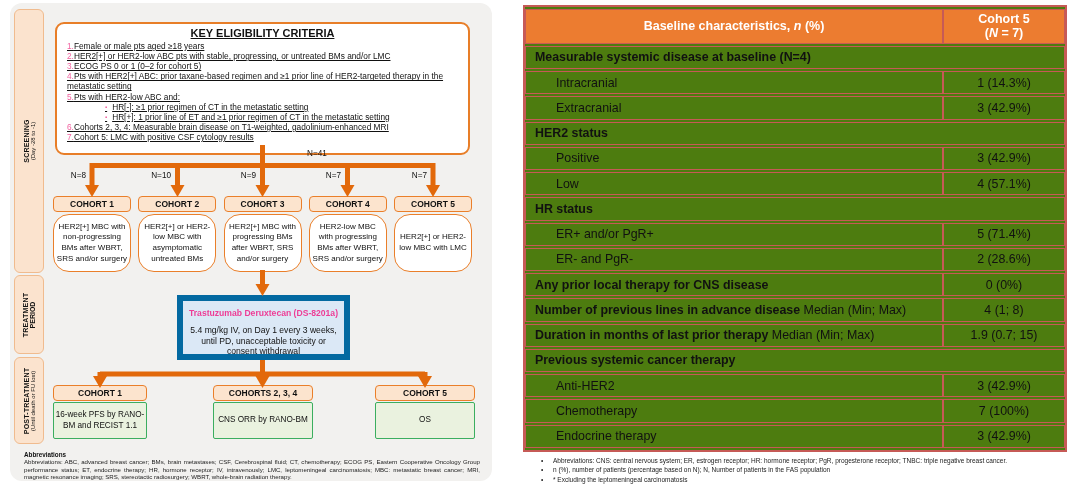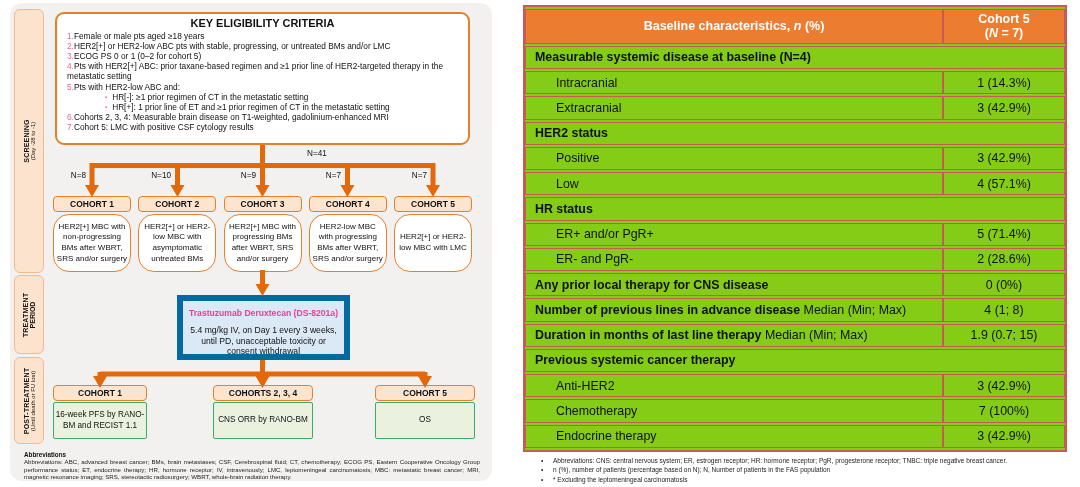--- a/index.html
+++ b/index.html
@@ -15,23 +15,23 @@
   .sl0 { top: 6px;   height: 264px; }
   .sl1 { top: 272px; height: 79px; }
   .sl2 { top: 354px; height: 87px; }
   .side-label .rot { position: absolute; top: 50%; left: 50%;
                      transform: translate(-50%,-50%) rotate(-90deg); text-align: center; }
   .sl0 .rot { width: 240px; } .sl1 .rot { width: 70px; } .sl2 .rot { width: 80px; }
   .side-label .l1 { font-weight: bold; font-size: 7px; letter-spacing: .2px; }
   .side-label .l2 { font-size: 6px; }
   .sl1 .l2 { font-weight: bold; font-size: 7px; }
 
-  .elig-box { position: absolute; left: 45px; top: 9px; width: 415px; height: 133px;
+  .elig-box { position: absolute; left: 45px; top: 19px; width: 415px; height: 133px;
               background: #fff; border: 2.5px solid #E87E28; border-radius: 9px;
-              padding: 3px 10px 2px 10px; }
+              padding: 3px 10px 2px 10px; text-decoration: underline; }
   .elig-title { text-align: center; font-weight: bold; font-size: 11px; margin-bottom: 2px; }
   .elig-item { font-size: 8.3px; line-height: 1.22; }
   .elig-item .num { color: #F2609F; }
   .elig-sub { font-size: 8.3px; line-height: 1.22; padding-left: 38px; }
   .elig-sub .bullet { color: #F2609F; font-size: 6px; margin-right: 5px; vertical-align: 1px; }
 
   .n41 { position: absolute; left: 262px; top: 146px; font-size: 8.2px; margin-left: 35px; }
 
   .n-labels { position: absolute; left: 0; top: 168px; width: 482px; height: 12px; }
   .n-label { position: absolute; width: 50px; text-align: right; font-size: 8.2px; }
@@ -64,21 +64,21 @@
 
   .abbrev { position: absolute; left: 14px; top: 448px; width: 456px; }
   .abbrev-title { font-weight: bold; font-size: 6.3px; }
   .abbrev-text { font-size: 6.1px; line-height: 1.25; text-align: justify; color: #222; }
 
   .connectors { position: absolute; left: 0; top: 0; pointer-events: none; }
 
   
   .right-panel { position: absolute; left: 523px; top: 5px; width: 549px; }
   .baseline-table { width: 544px; border: 2px solid #C65A56; border-collapse: separate;
-                    border-spacing: 0 2px; background: #84cc16; }
+                    border-spacing: 0 2px; background: #4d7c0f; }
   .baseline-table th { background: #EC7C30; color: #fff; font-weight: bold; font-size: 12.5px;
                        line-height: 1.15; padding: 2px 4px; border: 1px solid #C65A56;
                        text-align: center; }
   .baseline-table th .it, .baseline-table td .it { font-style: italic; }
   .baseline-table td { border: 1px solid #C65A56; font-size: 12.4px; line-height: 1.15;
                        padding: 3.5px 6px; }
   tr.section td { font-weight: bold; padding-left: 9px; }
   tr.item td.label { padding-left: 30px; }
   tr.bold-item td.label { padding-left: 9px; }
   tr.bold-item .lbl-main { font-weight: bold; }
@@ -258,21 +258,21 @@
           </tr>
           <tr class="bold-item">
             <td class="label"><span class="lbl-main">Any prior local therapy for CNS disease</span></td>
             <td class="value">0 (0%)</td>
           </tr>
           <tr class="bold-item">
             <td class="label"><span class="lbl-main">Number of previous lines in advance disease</span><span class="label-suffix">  Median (Min; Max)</span></td>
             <td class="value">4 (1; 8)</td>
           </tr>
           <tr class="bold-item">
-            <td class="label"><span class="lbl-main">Duration in months of last line therapy</span><span class="label-suffix"> Median (Min; Max)</span></td>
+            <td class="label"><span class="lbl-main">Duration in months of last prior therapy</span><span class="label-suffix"> Median (Min; Max)</span></td>
             <td class="value">1.9 (0.7; 15)</td>
           </tr>
           <tr class="section">
             <td class="label section-label" colspan="2">Previous systemic cancer therapy</td>
           </tr>
           <tr class="item">
             <td class="label"><span class="lbl-main">Anti-HER2</span></td>
             <td class="value">3 (42.9%)</td>
           </tr>
           <tr class="item">

